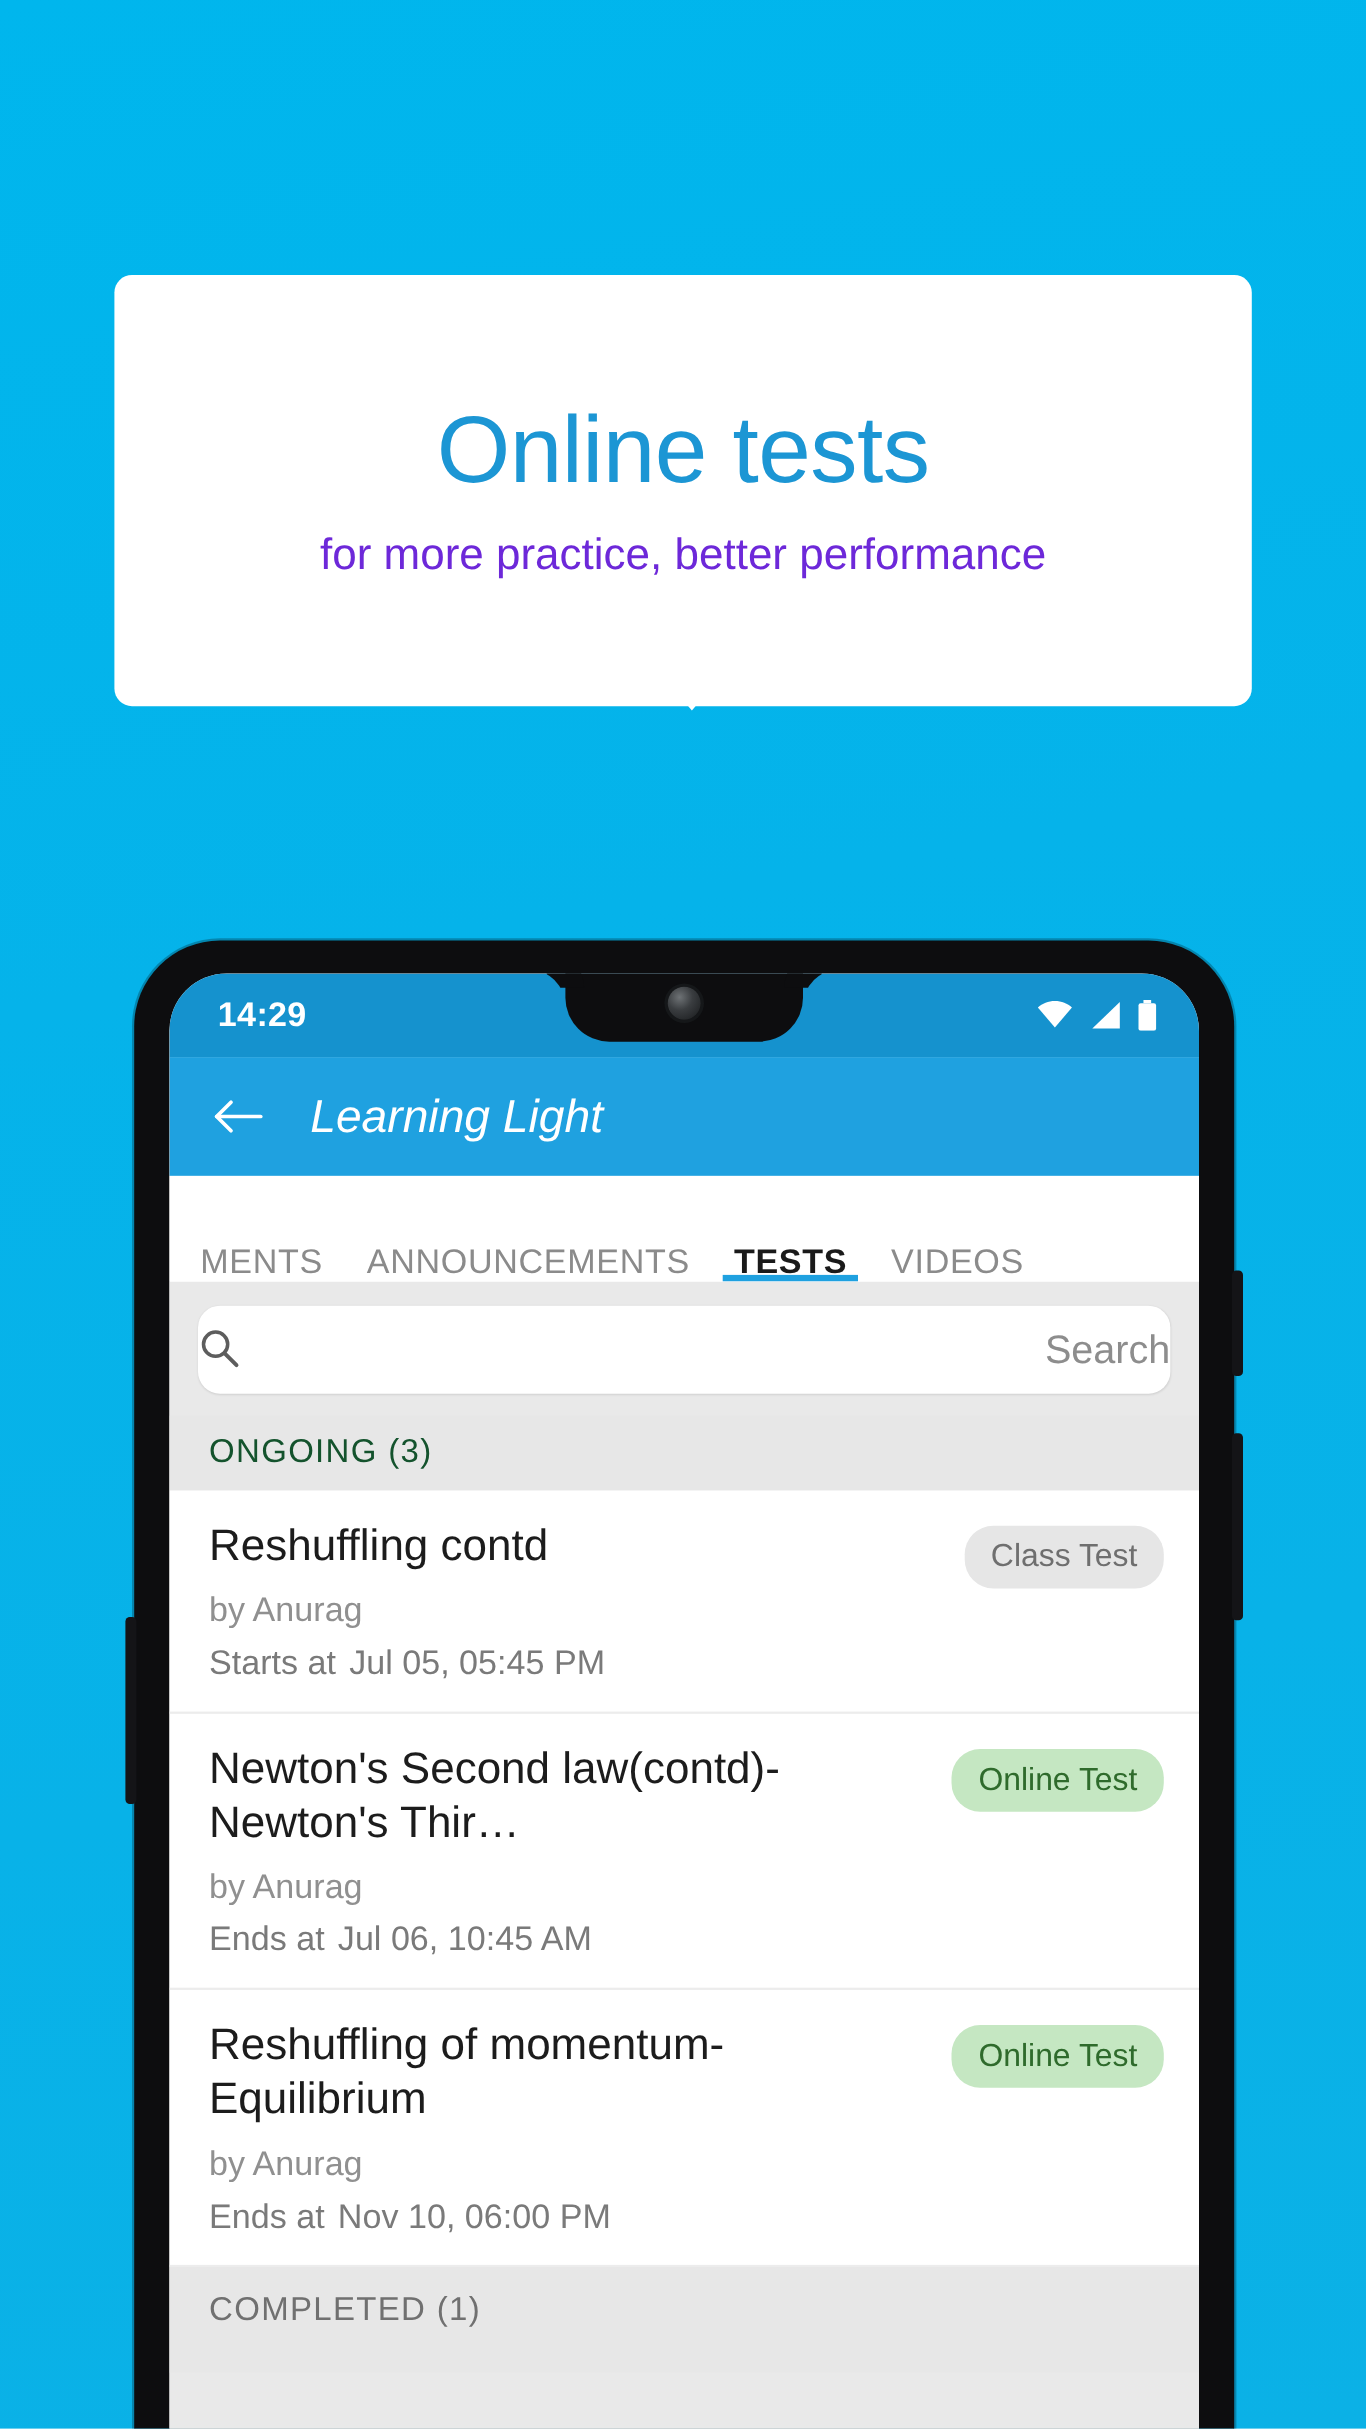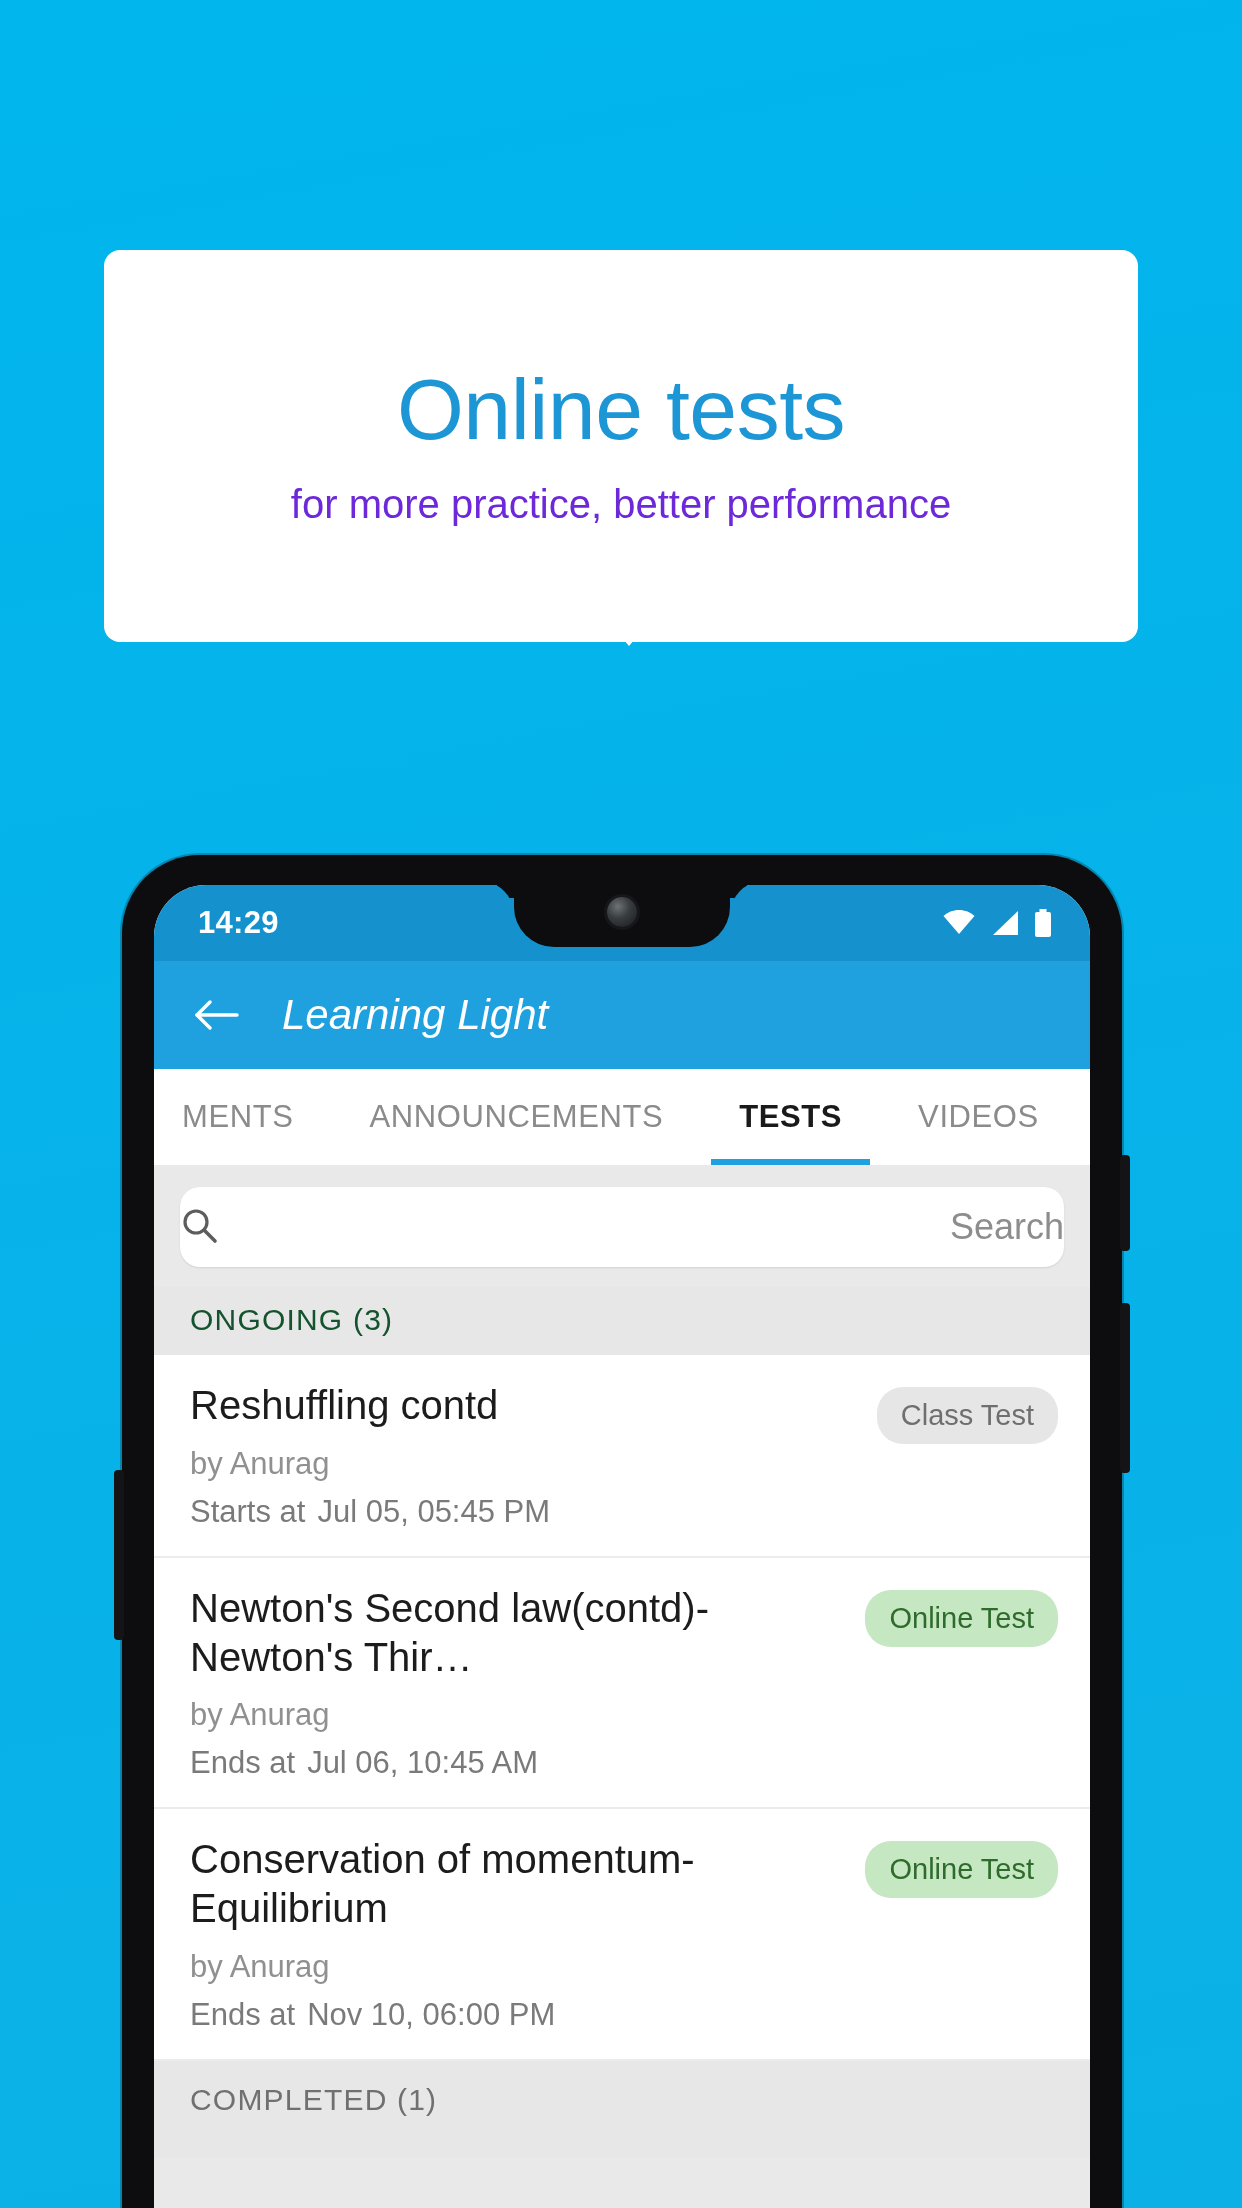--- a/index.html
+++ b/index.html
@@ -208,26 +208,26 @@
   .tabs {
     height: 96px;
     background: #ffffff;
     display: flex;
     align-items: stretch;
     position: relative;
     overflow: hidden;
   }
   .tab {
     display: flex;
-    align-items: center;
+    align-items: flex-end;
     justify-content: center;
     font-size: 31px;
     letter-spacing: 0.6px;
     color: #8b8b8b;
-    padding: 0 38px;
+    padding: 0 20px;
     position: relative;
     white-space: nowrap;
     flex: 0 0 auto;
   }
   .tab.clipped { padding-left: 28px; }
   .tab.active {
     color: #1a1a1a;
     font-weight: 700;
   }
   .tab.active:after {
@@ -422,21 +422,21 @@
               <div class="item-author">by Anurag</div>
               <div class="item-time">
                 <span class="lbl">Ends at</span><span class="val">Jul 06, 10:45 AM</span>
               </div>
             </div>
             <div class="badge green">Online Test</div>
           </div>
 
           <div class="list-item">
             <div class="item-main">
-              <div class="item-title">Conservation of momentum-Equilibrium</div>
+              <div class="item-title">Reshuffling of momentum-Equilibrium</div>
               <div class="item-author">by Anurag</div>
               <div class="item-time">
                 <span class="lbl">Ends at</span><span class="val">Nov 10, 06:00 PM</span>
               </div>
             </div>
             <div class="badge green">Online Test</div>
           </div>
 
         </div>
 

